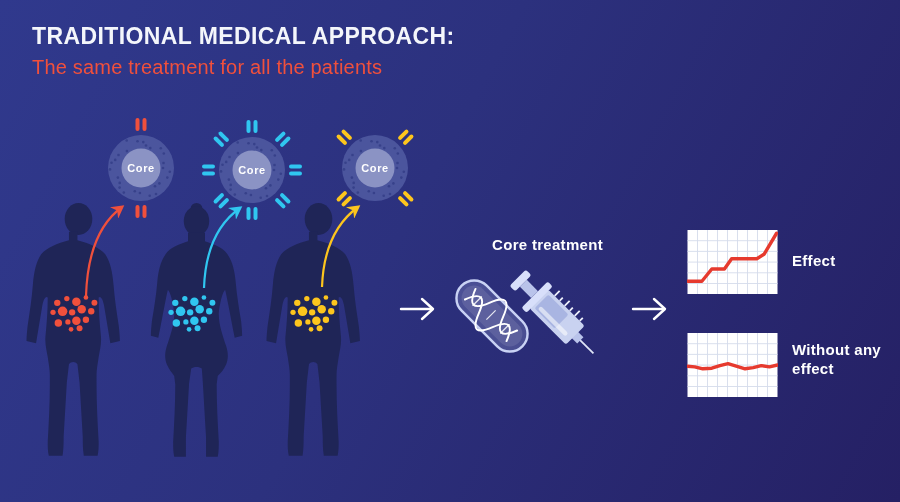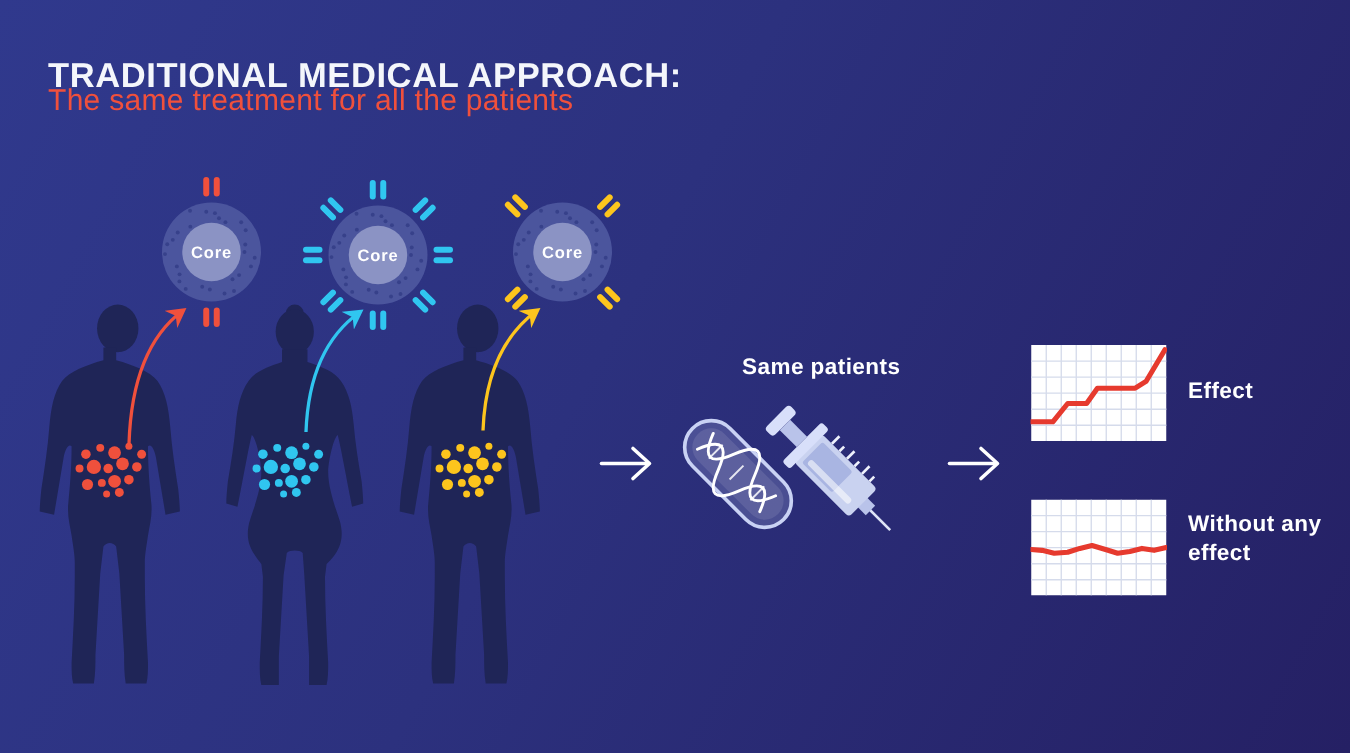--- a/index.html
+++ b/index.html
@@ -4,21 +4,21 @@
 <style>
   html,body{margin:0;padding:0;background:#11123a;}
   .canvas{
     position:relative;width:900px;height:502px;overflow:hidden;
     background:linear-gradient(118deg,#30398d 0%,#2c317e 45%,#252064 100%);
     font-family:"Liberation Sans",sans-serif;
   }
   .abs{position:absolute;}
   .title{
     left:32px;top:24px;color:#f4f6fb;font-size:23px;font-weight:800;
-    letter-spacing:.4px;line-height:1.1;margin-top:14px;
+    letter-spacing:.4px;line-height:1.1;
   }
   .subtitle{
     left:32px;top:56px;color:var(--accent-red,#f04b38);font-size:20px;
     font-weight:400;letter-spacing:.2px;
   }
   .figure .body{fill:var(--silhouette,#1f2557);}
   .core-outer{fill:var(--core-outer,#4e58a0);opacity:.92;}
   .core-inner{fill:var(--core-inner,#8b93c4);}
   .core-label{
     fill:#ffffff;font-family:"Liberation Sans",sans-serif;font-size:11px;
@@ -271,21 +271,21 @@
     <path d="M322,287 Q324,232 358,207" fill="none" stroke-width="2.2" marker-end="url(#ah2)" stroke="#fdc51d"></path>
   </svg>
 
   <svg class="abs" style="left:398px;top:294px" width="40" height="30" viewBox="0 0 40 30">
     <g stroke="#ffffff" stroke-width="2.4" fill="none" stroke-linecap="round" stroke-linejoin="round">
       <line x1="3" y1="15" x2="34" y2="15"></line>
       <polyline points="24,5 35,15 24,25"></polyline>
     </g>
   </svg>
 
-  <div class="abs treat-label">Same patients</div>
+  <div class="abs treat-label">Core treatment</div>
 
   <svg class="abs" style="left:436px;top:260px" width="112" height="112" viewBox="0 0 120 120">
     <g transform="rotate(-45 60 60)">
       <rect x="41" y="14" width="38" height="92" rx="19" fill="rgba(190,200,245,0.22)" stroke="#c9d2f4" stroke-width="2.6"></rect>
       <rect x="46.5" y="19.5" width="27" height="81" rx="13.5" fill="rgba(255,255,255,0.10)"></rect>
       <g stroke="#ffffff" stroke-width="2.1" fill="none" stroke-linecap="round">
         <path d="M52,27 C70,34 70,41 52,48 C34,55 34,62 52,69 C70,76 70,83 52,90"></path>
         <path d="M68,27 C50,34 50,41 68,48 C86,55 86,62 68,69 C50,76 50,83 68,90"></path>
       </g>
       <g stroke="#ffffff" stroke-width="1.4" opacity="0.85">

